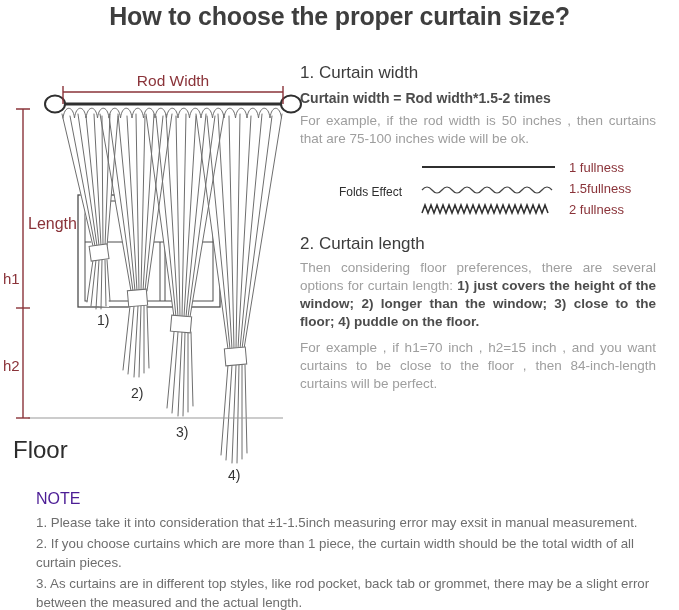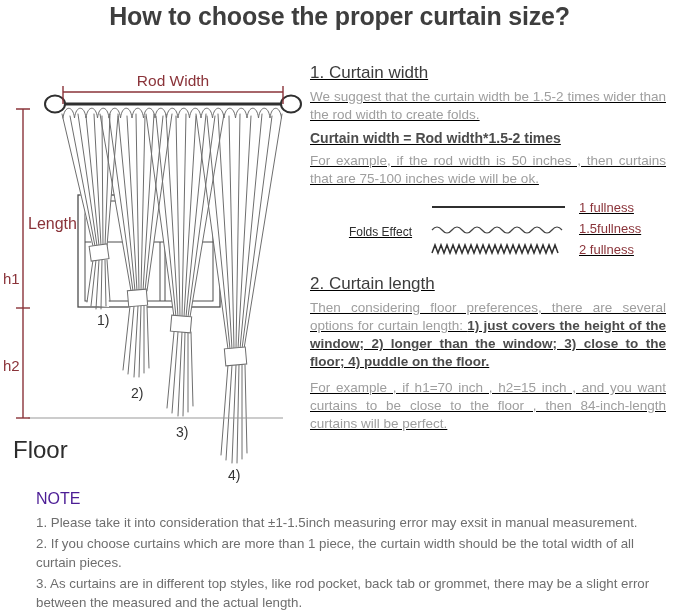--- a/index.html
+++ b/index.html
@@ -8,21 +8,21 @@
     font-family:"Liberation Sans",sans-serif;
     border-radius:10px;
   }
   .page-title{
     position:absolute;top:2px;left:0;width:679px;text-align:center;
     font-size:25px;font-weight:700;color:#3e3e3e;letter-spacing:-0.2px;
   }
   
   .diagram{position:absolute;left:0;top:60px;}
   
-  .rightcol{position:absolute;left:310px;top:62px;width:356px;text-decoration:underline;}
+  .rightcol{position:absolute;left:300px;top:62px;width:356px;}
   .rightcol h3{
     margin:0;font-size:17px;font-weight:400;color:#3c3c3c;line-height:22px;
   }
   .rightcol h3.second{margin-top:10px;}
   p.body{
     margin:4px 0 0 0;font-size:13.5px;line-height:18px;color:#9e9e9e;
     text-align:justify;
   }
   p.formula{
     margin:5px 0 0 0;font-size:14px;font-weight:700;color:#4c4c4c;line-height:19px;
@@ -117,21 +117,20 @@
       <text x="97" y="265" font-size="14" fill="#333">1)</text>
       <text x="131" y="338" font-size="14" fill="#333">2)</text>
       <text x="176" y="377" font-size="14" fill="#333">3)</text>
       <text x="228" y="420" font-size="14" fill="#333">4)</text>
     </g>
   </svg>
 
   <div class="rightcol">
 
     <h3>1. Curtain width</h3>
-    <p class="body">We suggest that the curtain width be 1.5-2 times wider than the rod width to create folds.</p>
     <p class="formula">Curtain width = Rod width*1.5-2 times</p>
     <p class="body">For example, if the rod width is 50 inches , then curtains that are 75-100 inches wide will be ok.</p>
 
     <div class="folds">
       <div class="folds-label">Folds Effect</div>
       <div class="folds-rows">
         <div class="folds-row">
           <svg width="140" height="14" viewBox="0 0 140 14">
             <line x1="3" y1="7" x2="136" y2="7" stroke="#2f2f2f" stroke-width="2"></line>
           </svg>

